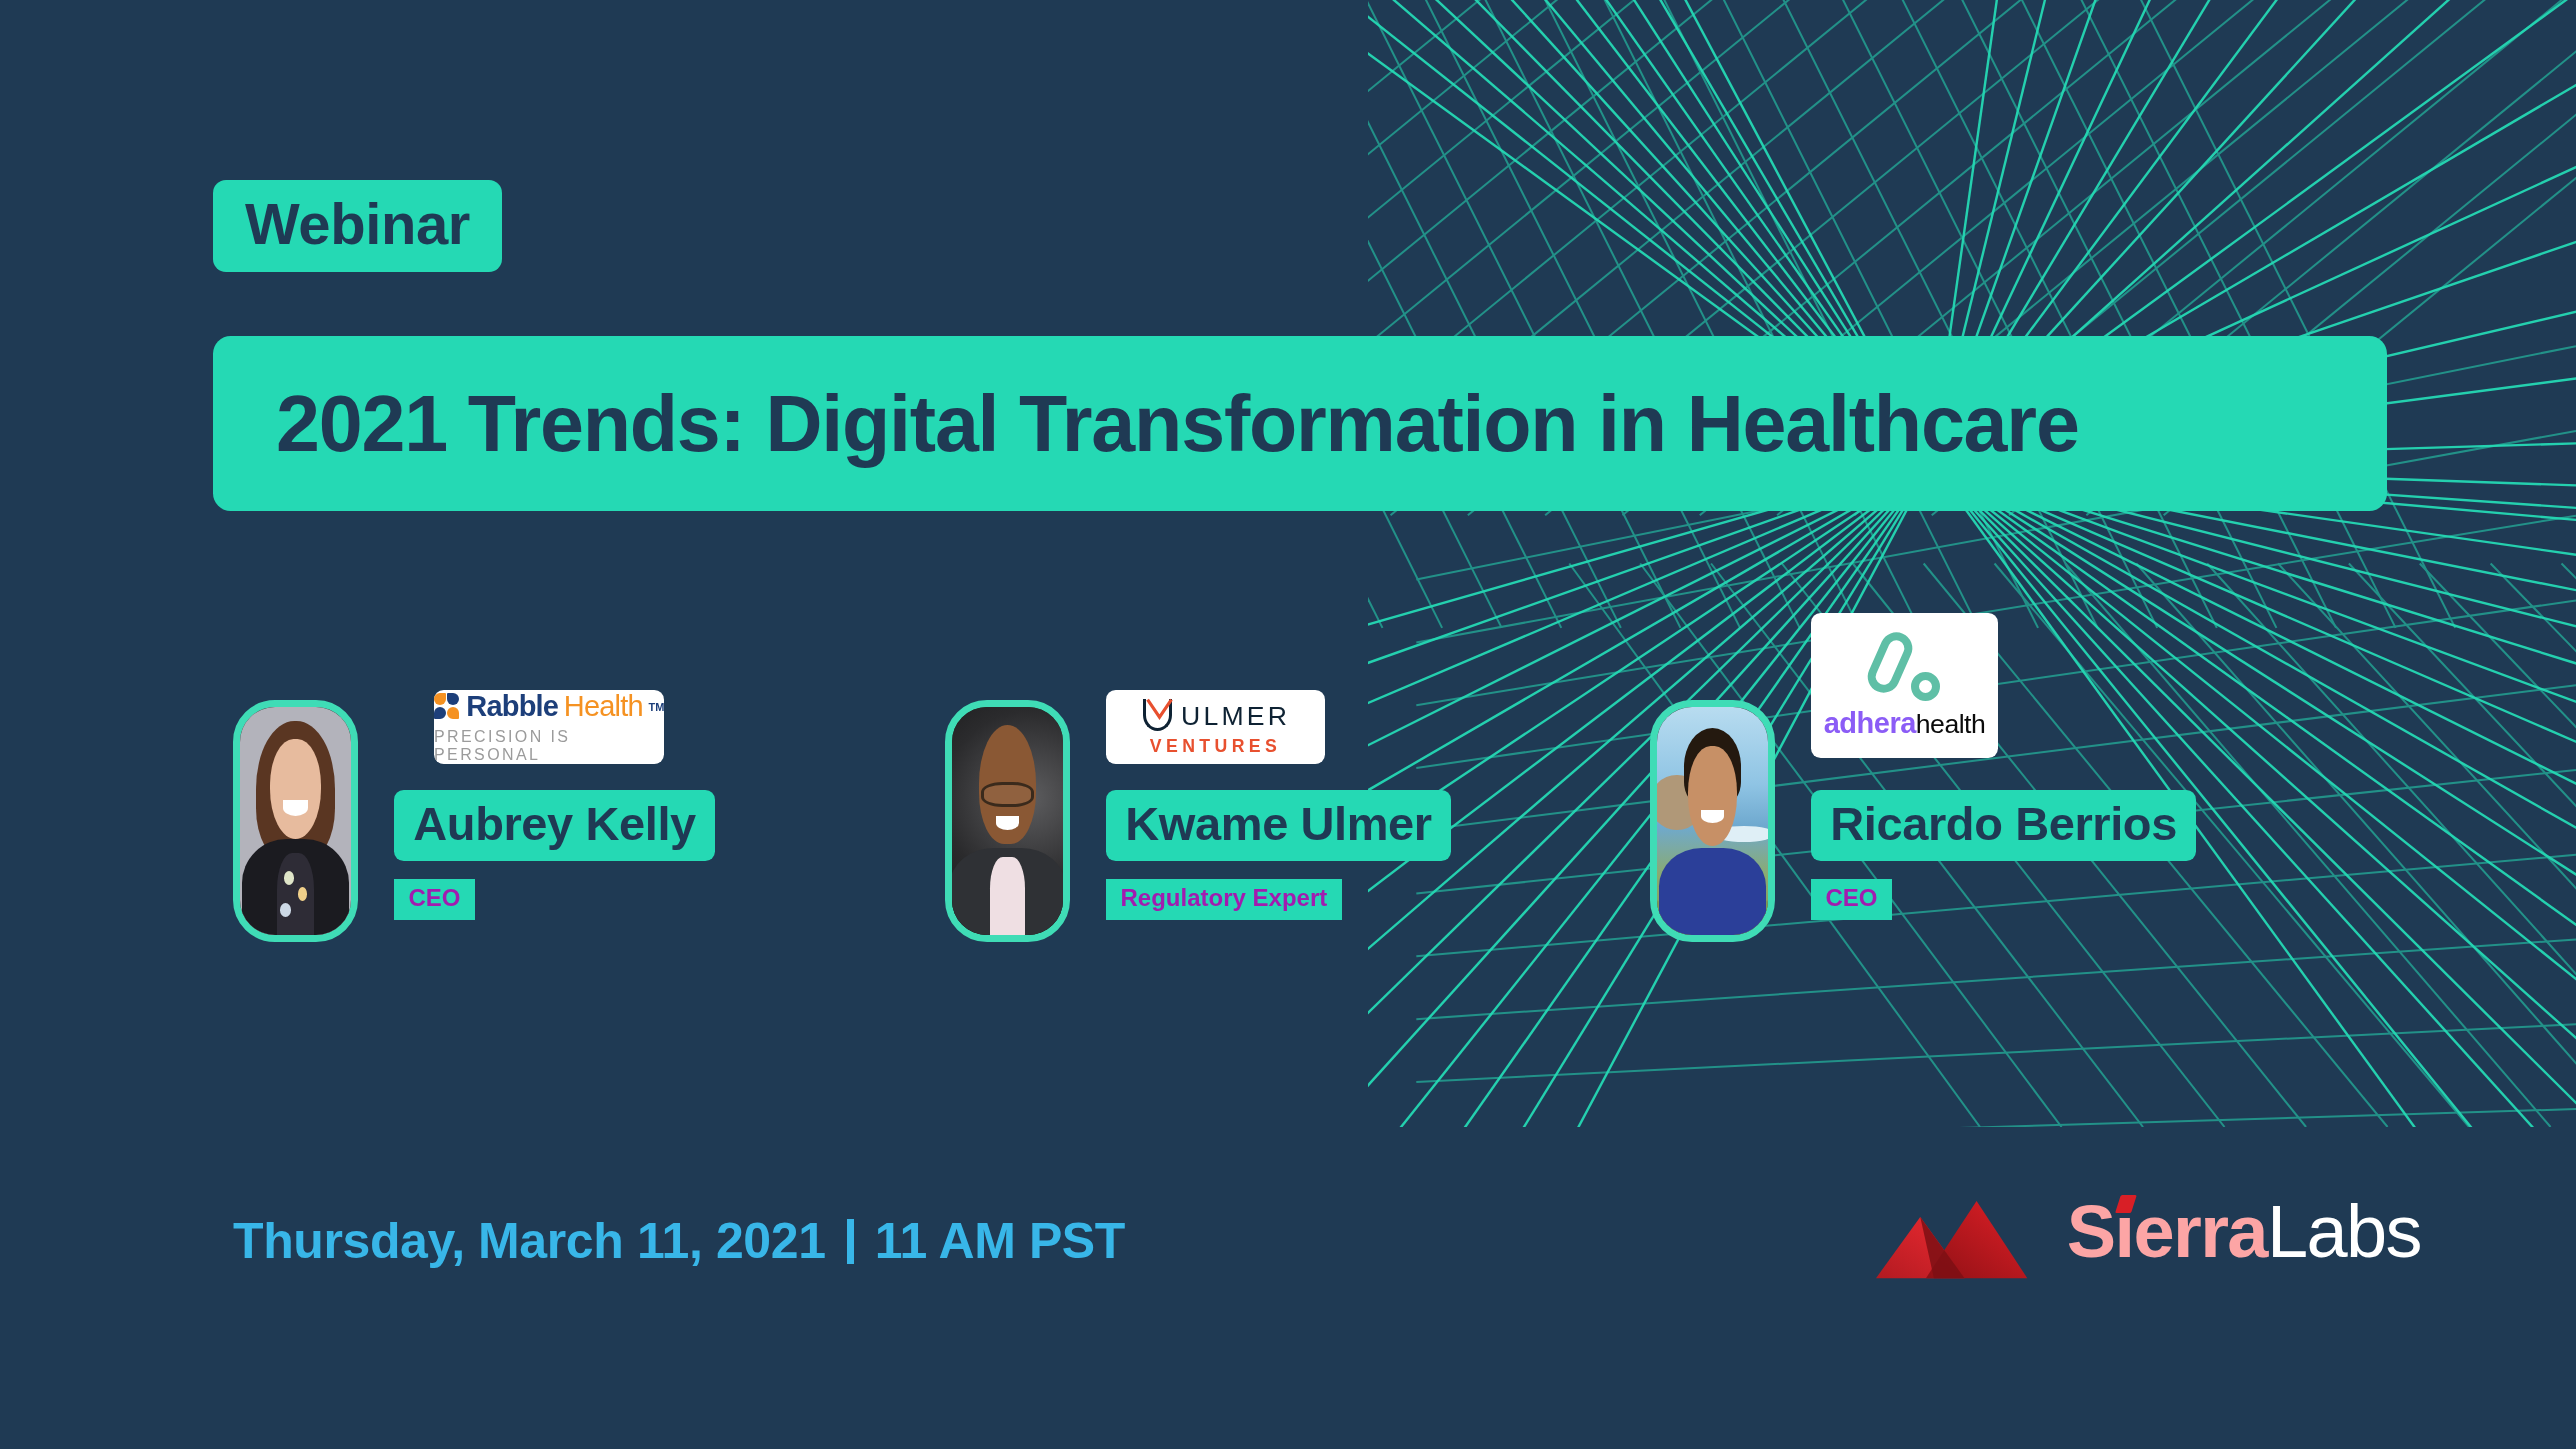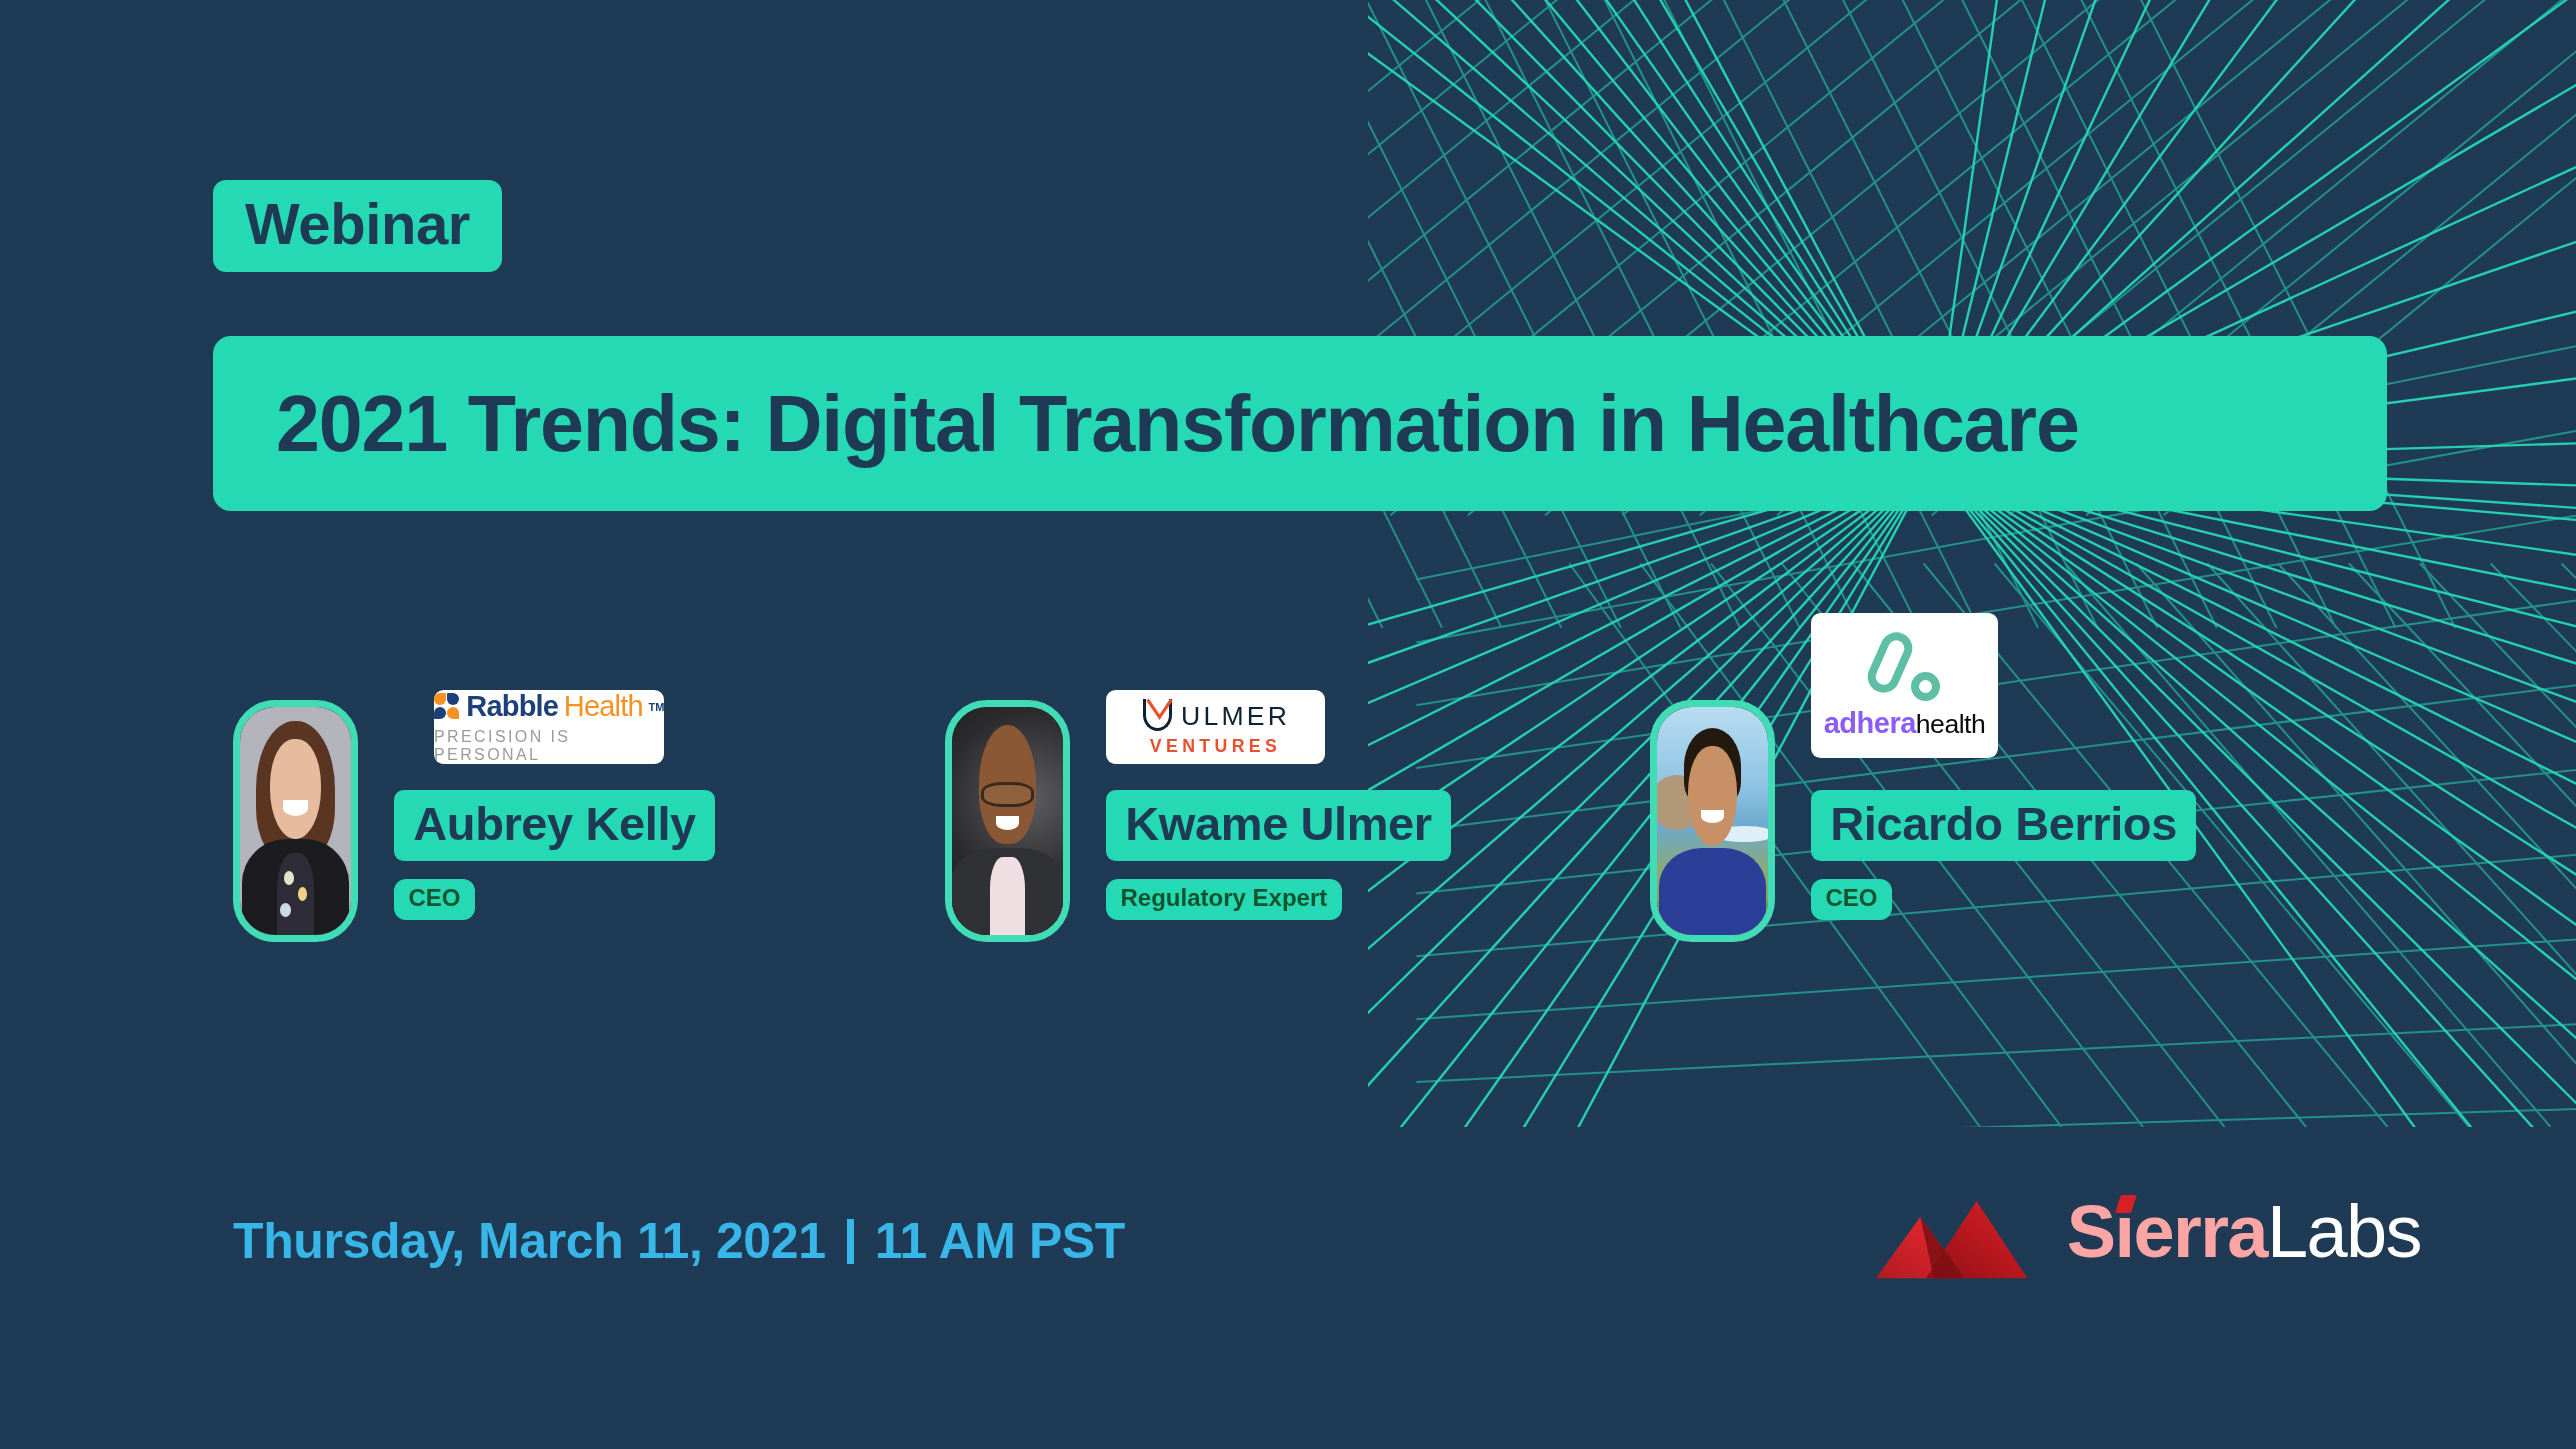--- a/index.html
+++ b/index.html
@@ -120,22 +120,22 @@
 
   
   .name-plate {
     position:absolute; background:#25d9b4; border-radius:9.7px;
     color:#1f3a54; font-size:47px; font-weight:bold;
     padding:9.7px 19.3px 14.5px 19.3px; white-space:nowrap; line-height:1;
     letter-spacing:-0.4px;
   }
   
   .role-plate {
-    position:absolute; background:#25d9b4; border-radius:12px;
-    color:#14532d; font-size:24px; font-weight:bold;
+    position:absolute; background:#25d9b4; border-radius:0;
+    color:#a21caf; font-size:24px; font-weight:bold;
     padding:7.2px 14.5px 9.7px 14.5px; white-space:nowrap; line-height:1;
   }
 
   
   .rabble-row { display:flex; align-items:center; gap:5.6px; }
   .rabble-mark { position:relative; width:27px; height:27px; }
   .rabble-mark i { position:absolute; width:12px; height:12px; display:block; }
   .rm-tl { left:0;  top:0;  background:#f59222; border-radius:60% 10% 60% 60%; }
   .rm-tr { left:13.7px; top:0; background:#1d3f7a; border-radius:10% 60% 60% 60%; }
   .rm-bl { left:0;  top:13.7px; background:#1d3f7a; border-radius:60% 60% 60% 10%; }

